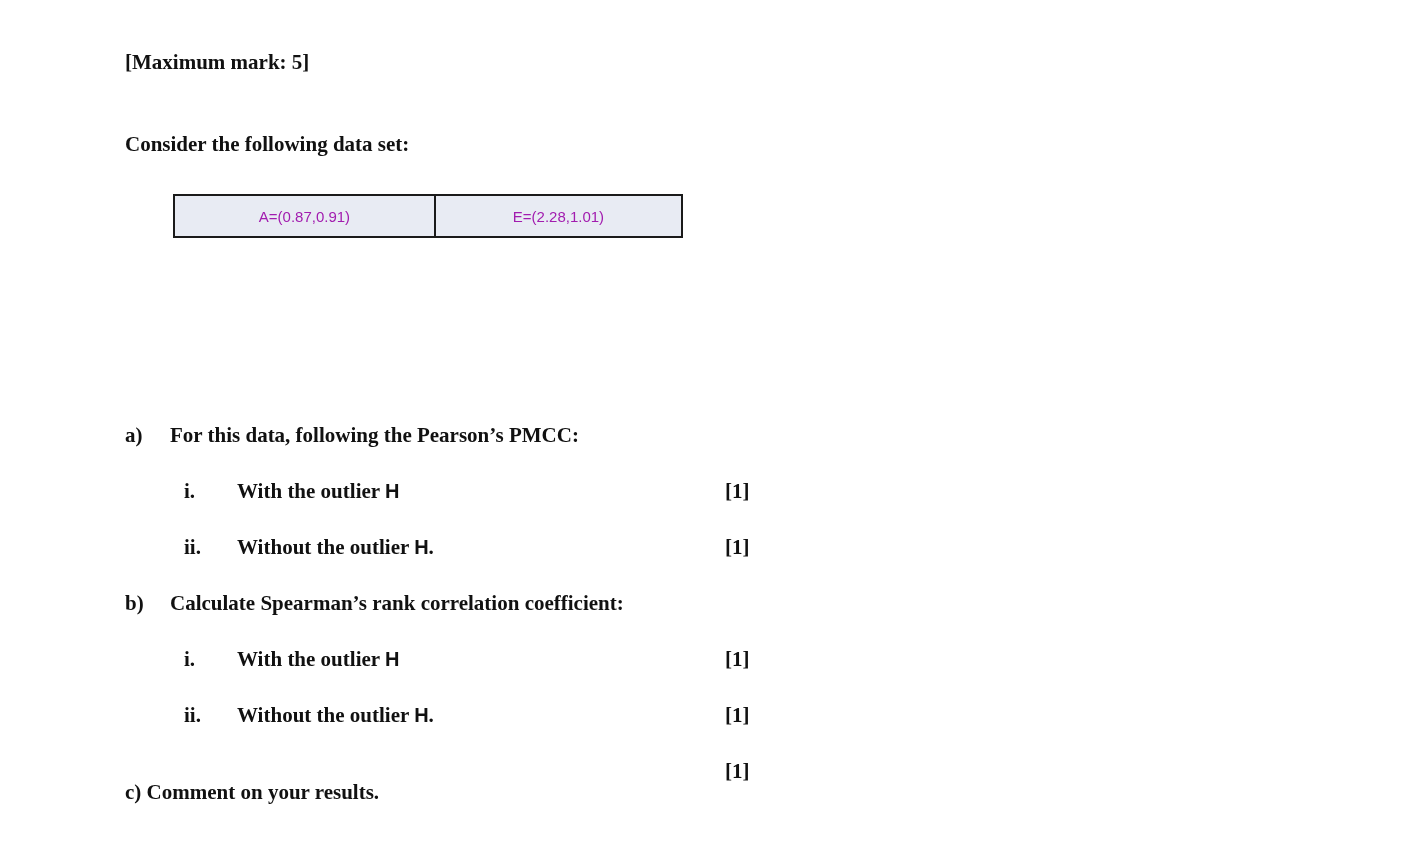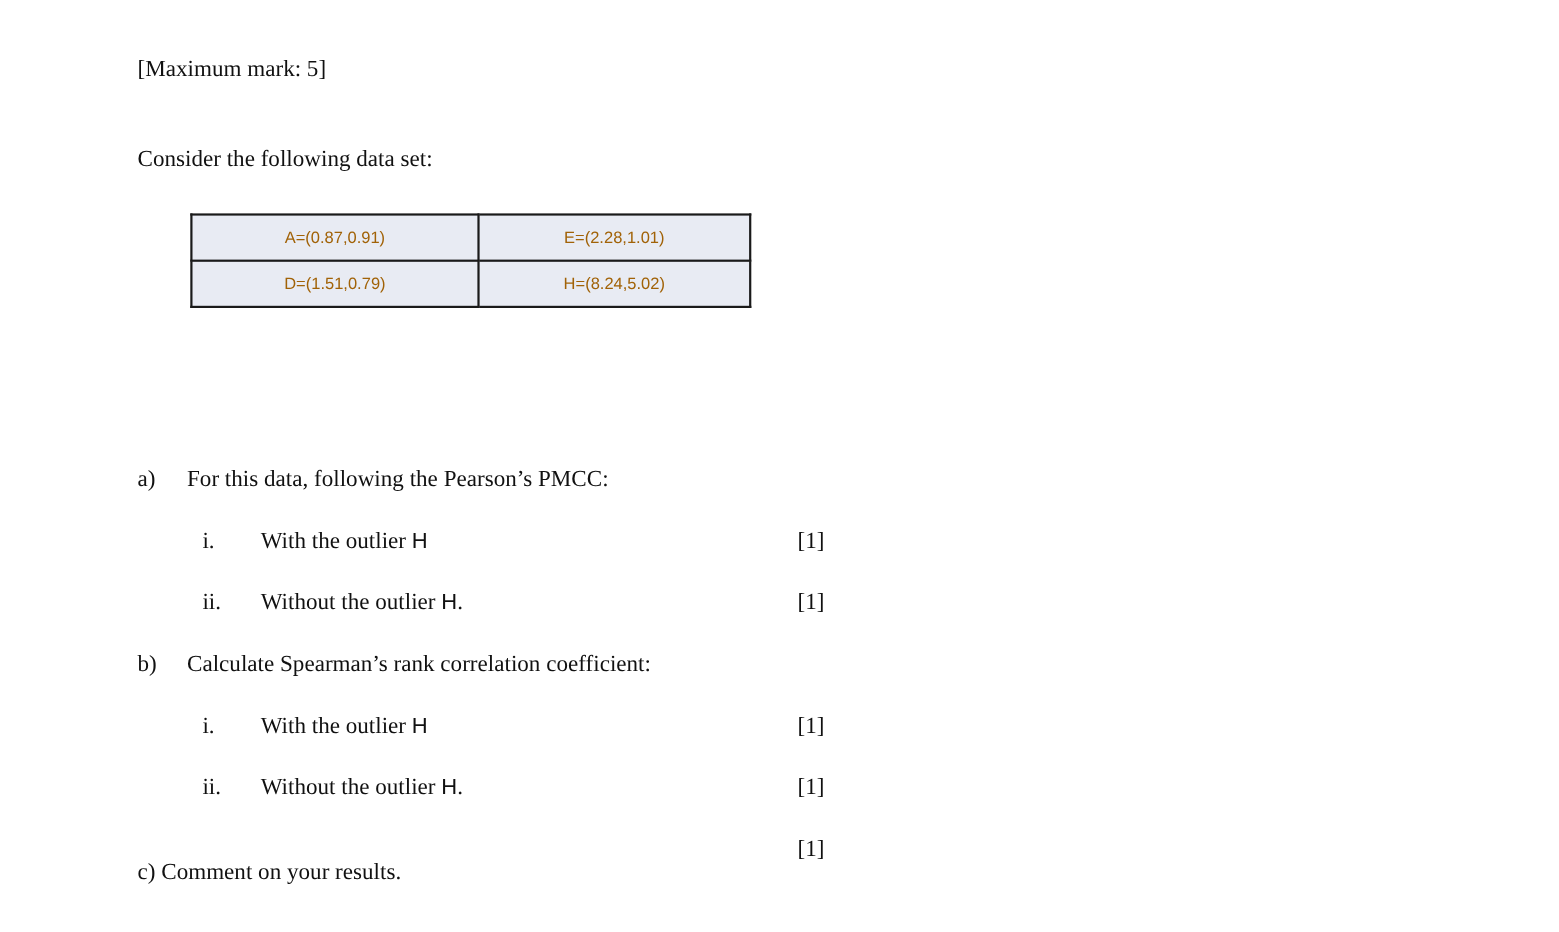--- a/index.html
+++ b/index.html
@@ -1,53 +1,49 @@
 <!DOCTYPE html>
 <html><head>
   <meta charset="utf-8">
   <style>
     html, body { margin: 0; padding: 0; background: #ffffff; }
     body { width: 1417px; height: 847px; position: relative; overflow: hidden;
            font-family: "Liberation Serif", "DejaVu Serif", serif; color: #111; }
-    .serif { font-family: "Liberation Serif", "DejaVu Serif", serif; font-size: 21px; }
+    .serif { font-family: "Liberation Serif", "DejaVu Serif", serif; font-size: 21px; font-weight: bold; }
     .abs { position: absolute; white-space: nowrap; }
     .max-mark { left: 125px; top: 50px; }
     .intro { left: 125px; top: 132px; }
     table.data {
       position: absolute; left: 173px; top: 194px;
       border-collapse: collapse; width: 510px;
       font-family: "Liberation Sans", "DejaVu Sans", sans-serif; font-size: 15px;
     }
     table.data td {
       border: 2px solid #1a1a1a; background: #e8ebf3; height: 38px;
-      text-align: center; padding: 1px; color: #a16207;
+      text-align: center; padding: 1px; color: #a21caf;
     }
     table.data td.c1 { width: 260px; }
     table.data td.c2 { width: 246px; }
     .label { position: absolute; }
     .sans-h { font-family: "Liberation Sans", "DejaVu Sans", sans-serif; font-size: 20px; }
     .mark { position: absolute; left: 725px; }
   </style>
 </head>
 <body>
 
 <div>
 
   <div class="abs serif max-mark">[Maximum mark: 5]</div>
   <div class="abs serif intro">Consider the following data set:</div>
 
   <table class="data">
     <tbody>
         <tr>
       <td class="c1">A=(0.87,0.91)</td>
       <td class="c2">E=(2.28,1.01)</td>
-    </tr>
-    <tr>
-      <td class="c1">D=(1.51,0.79)</td>
-      <td class="c2">H=(8.24,5.02)</td>
     </tr>
   </tbody>
     </table>
 
   <div>
     <span class="label serif" style="left:125px; top:423px;">a)</span>
     <span class="label serif" style="left:170px; top:423px;">For this data, following the Pearson’s PMCC:</span>
 
     <div>
       <span class="label serif" style="left:184px; top:479px;">i.</span>

